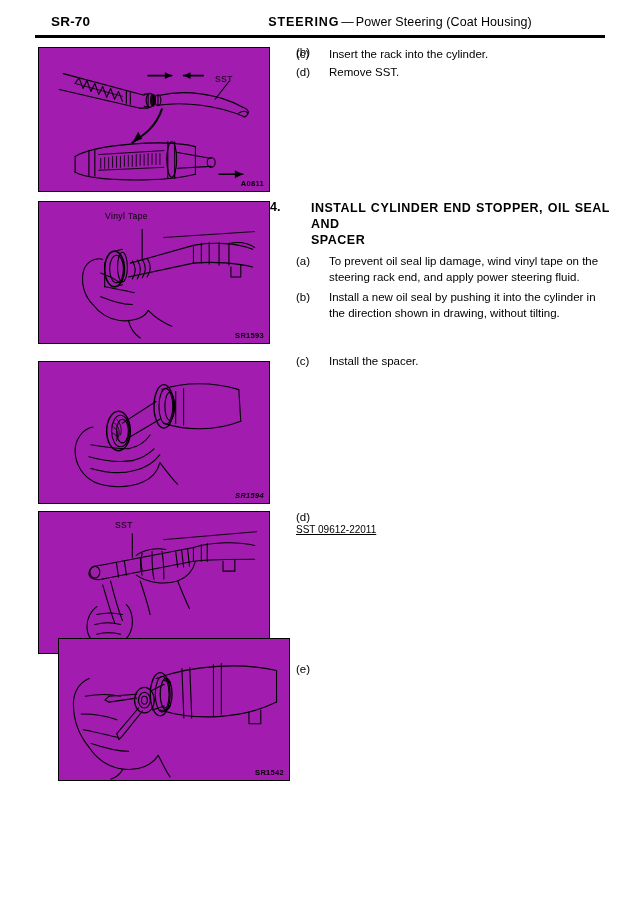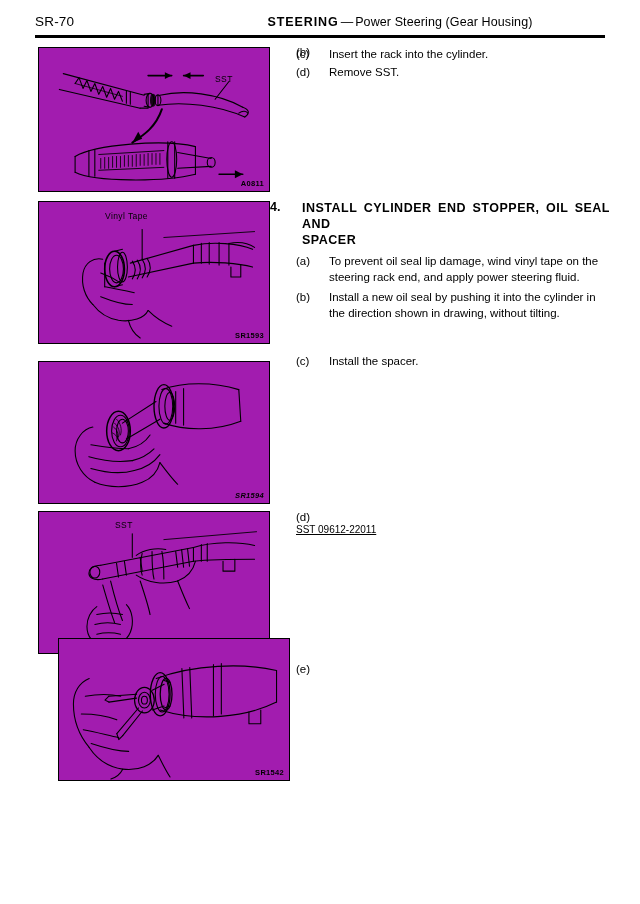--- a/index.html
+++ b/index.html
@@ -22,23 +22,23 @@
   }
 
   
   .header {
     position: absolute;
     left: 35px; top: 14px;
     width: 570px; height: 22px;
   }
   .page-code {
     position: absolute;
-    left: 0; top: 0;
+    left: 16px; top: 0;
     font-size: 13.5px;
-    font-weight: normal;
+    font-weight: bold;
     letter-spacing: 0.2px;
   }
   .header-title {
     position: absolute;
     left: 160px; top: 1px;
     width: 410px;
     text-align: center;
     font-size: 12.5px;
     white-space: nowrap;
   }
@@ -117,21 +117,21 @@
     left: 270px; top: 200px;
     width: 340px;
   }
   .sec-num {
     position: absolute;
     left: 0; top: 0;
     font-size: 12.5px;
     font-weight: bold;
   }
   .sec-title {
-    margin-left: 32px;
+    margin-left: 41px;
     font-size: 12.5px;
     font-weight: bold;
     letter-spacing: 0.5px;
     line-height: 16px;
     text-align: justify;
     text-align-last: left;
   }
   .sec-title .l2 { letter-spacing: 0.5px; }
   .sst-line {
     font-size: 10px;
@@ -141,21 +141,21 @@
   }
 </style>
 </head>
 <body>
 
 <div class="page">
 
   <div class="header">
     <div class="page-code">SR-70</div>
     <div class="header-title">
-      <span class="sys">STEERING</span><span class="dash">—</span><span class="sub">Power Steering (Gear Housing)</span>
+      <span class="sys">STEERING</span><span class="dash">—</span><span class="sub">Power Steering (Coat Housing)</span>
     </div>
   </div>
   <div class="header-rule"></div>
 
   <div class="figure" style="top:47px; height:145px;">
     <svg class="fig-svg" viewBox="0 0 220 145">
       <g fill="none" stroke="#000" stroke-width="1.1" stroke-linejoin="round" stroke-linecap="round">
 
         <path d="M18 26 L100 48"></path>
         <path d="M14 42 L96 61"></path>

